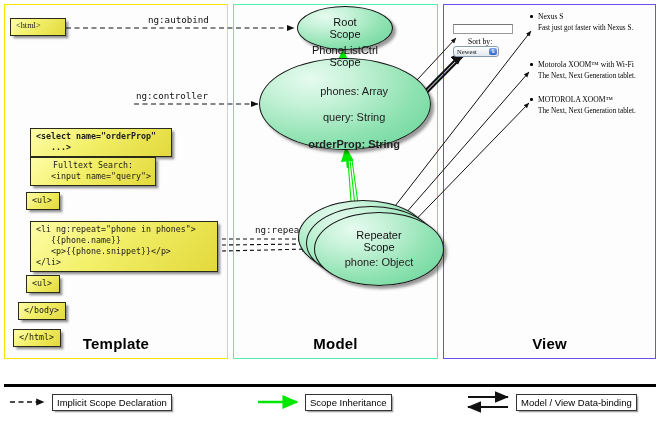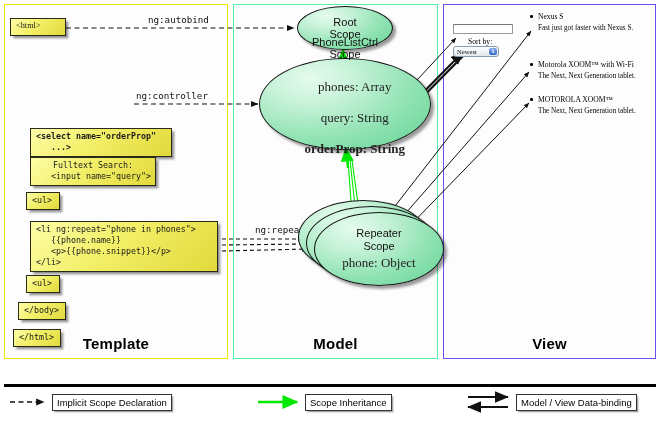--- a/index.html
+++ b/index.html
@@ -70,22 +70,22 @@
     justify-content: center;
     text-align: center;
   }
   .ell-title {
     font-family: "Liberation Sans", sans-serif;
     font-size: 11px;
     color: #111;
     line-height: 1.12;
   }
   .ell-props {
-    font-family: Liberation Serif, serif;
-    font-size: 13px;
+    font-family: Liberation Sans, sans-serif;
+    font-size: 11px;
     color: #222;
     line-height: 1.2;
     margin-top: 3px;
     white-space: pre;
   }
   .ell-props b { font-weight: bold; }
 
   
   .ellipse.stack {
     box-shadow: 2px 2px 2.5px rgba(0,0,0,.35);

